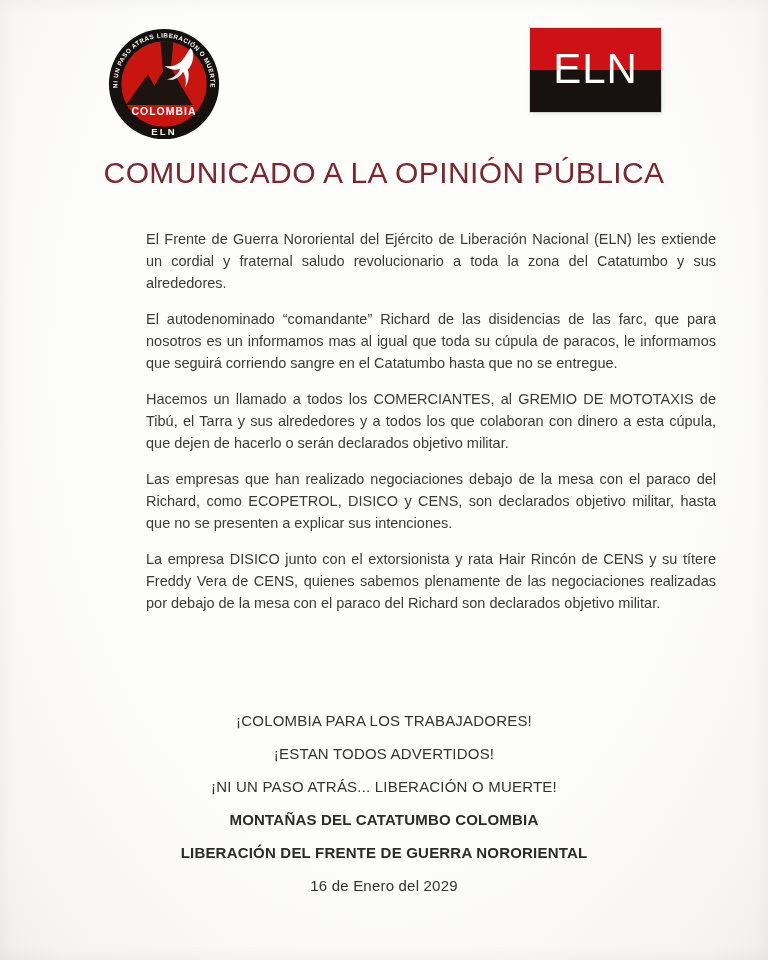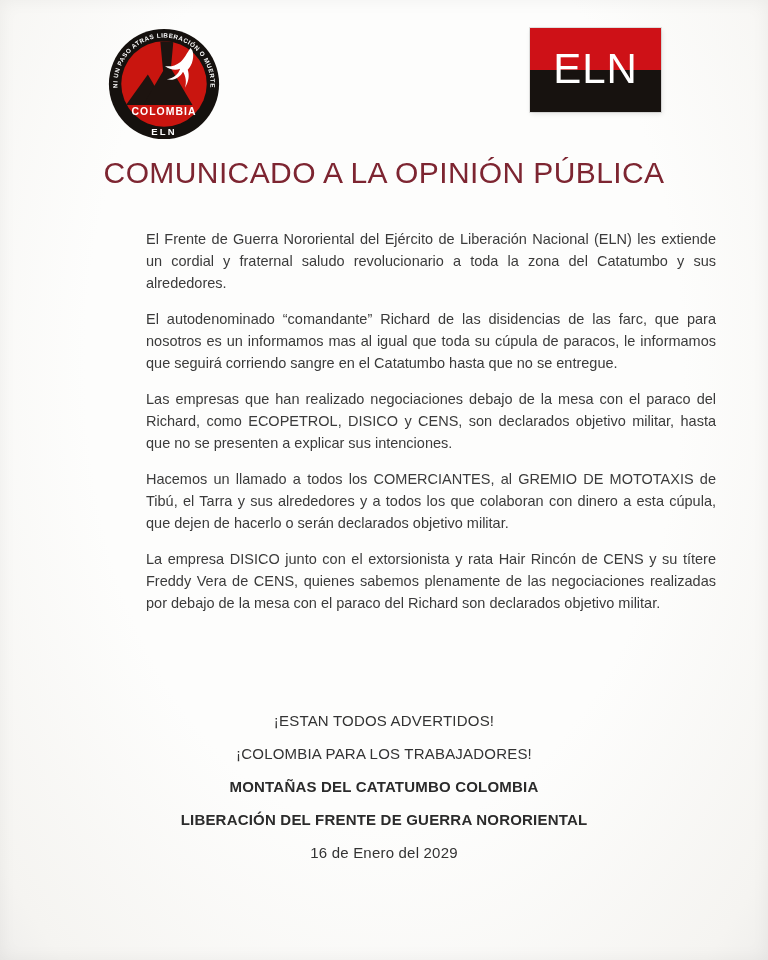--- a/index.html
+++ b/index.html
@@ -115,26 +115,27 @@
     <div class="flag">
       <span class="flag-label">ELN</span>
     </div>
   </div>
 
   <div class="title">COMUNICADO A LA OPINIÓN PÚBLICA</div>
 
   <div class="content">
     <p>El Frente de Guerra Nororiental del Ejército de Liberación Nacional (ELN) les extiende un cordial y fraternal saludo revolucionario a toda la zona del Catatumbo y sus alrededores.</p>
     <p>El autodenominado “comandante” Richard de las disidencias de las farc, que para nosotros es un informamos mas al igual que toda su cúpula de paracos, le informamos que seguirá corriendo sangre en el Catatumbo hasta que no se entregue.</p>
+    <p>Hacemos un llamado a todos los COMERCIANTES, al GREMIO DE MOTOTAXIS de Tibú, el Tarra y sus alrededores y a todos los que colaboran con dinero a esta cúpula, que dejen de hacerlo o serán declarados objetivo militar.</p>
     <p>Las empresas que han realizado negociaciones debajo de la mesa con el paraco del Richard, como ECOPETROL, DISICO y CENS, son declarados objetivo militar, hasta que no se presenten a explicar sus intenciones.</p>
-    <p>Hacemos un llamado a todos los COMERCIANTES, al GREMIO DE MOTOTAXIS de Tibú, el Tarra y sus alrededores y a todos los que colaboran con dinero a esta cúpula, que dejen de hacerlo o serán declarados objetivo militar.</p>
     <p>La empresa DISICO junto con el extorsionista y rata Hair Rincón de CENS y su títere Freddy Vera de CENS, quienes sabemos plenamente de las negociaciones realizadas por debajo de la mesa con el paraco del Richard son declarados objetivo militar.</p>
   </div>
 
   <div class="closing">
+    <div>¡COLOMBIA PARA LOS TRABAJADORES!</div>
     <div>¡ESTAN TODOS ADVERTIDOS!</div>
-    <div>¡COLOMBIA PARA LOS TRABAJADORES!</div>
+    <div>¡NI UN PASO ATRÁS... LIBERACIÓN O MUERTE!</div>
     <div class="bold">MONTAÑAS DEL CATATUMBO COLOMBIA</div>
     <div class="bold">LIBERACIÓN DEL FRENTE DE GUERRA NORORIENTAL</div>
     <div>16 de Enero del 2029</div>
   </div>
 
 </div>
 
 </body></html>

